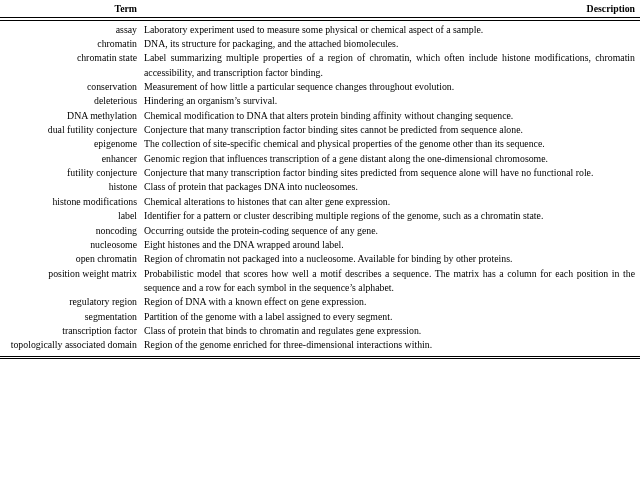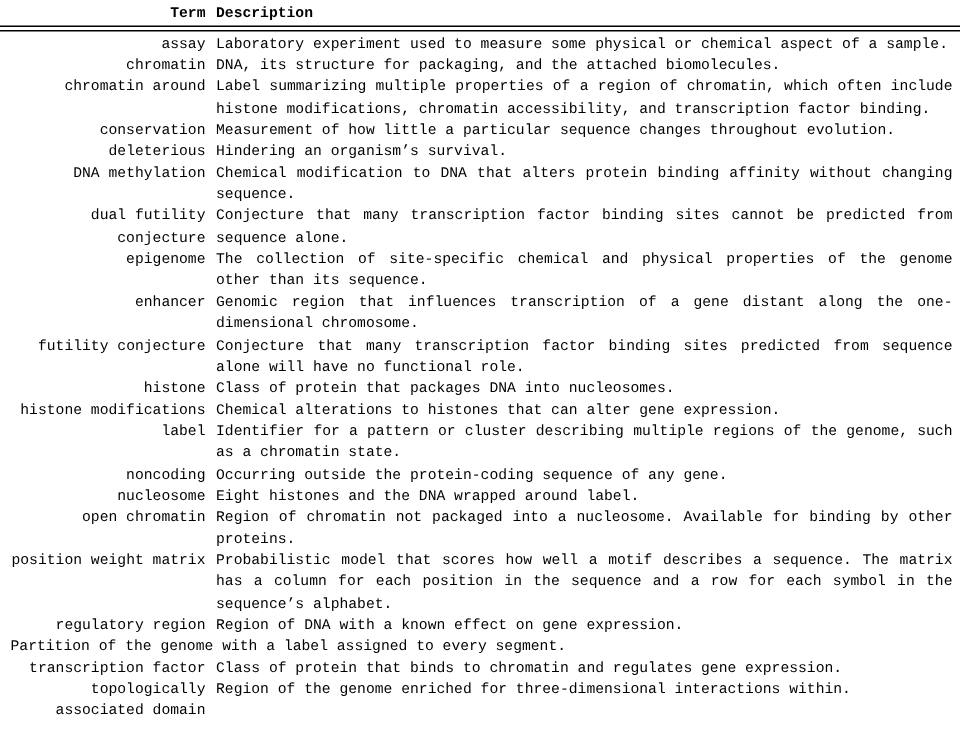--- a/index.html
+++ b/index.html
@@ -1,29 +1,29 @@
 <!DOCTYPE html>
 <html><head>
 <meta charset="utf-8">
 <style>
   html, body { margin: 0; padding: 0; background: #ffffff; }
   .page {
     width: 640px; height: 484px;
     position: relative; overflow: hidden;
     background: #ffffff; color: #000000;
-    font-family: Liberation Mono, monospace;
+    font-family: Liberation Serif, serif;
     font-size: 9.8px; line-height: 14.35px;
   }
   .tbl { padding-top: 1px; }
   .row { display: flex; }
   .term-col { flex: 0 0 137px; text-align: right; }
   .desc-col { flex: 1 1 auto; margin-left: 7px; margin-right: 5px; text-align: justify; }
   .hdr { line-height: 13px; padding-top: 1px; }
   .hdr .term-col { font-weight: bold; }
-  .hdr .desc-col { font-weight: bold; text-align: left; }
+  .hdr .desc-col { font-weight: bold; text-align: right; }
   .rule-double {
     height: 1.7px;
     border-top: 1.5px solid #000000;
     border-bottom: 1px solid #000000;
     margin: 2px 0 2px 0;
   }
   .rule-bottom { margin-top: 3px; }
   .caption {
     position: absolute; left: 0; top: 486px; width: 100%;
     text-align: center; font-size: 9.4px; line-height: 12px;
@@ -48,21 +48,21 @@
     <div class="desc-col">Laboratory experiment used to measure some physical or chemical aspect of a sample.</div>
   </div>
 
   <div class="row">
     <div class="term-col">chromatin</div>
     <div class="desc-col">DNA, its structure for packaging, and the attached biomolecules.</div>
   </div>
 
 
   <div class="row">
-    <div class="term-col">chromatin around</div>
+    <div class="term-col">chromatin state</div>
     <div class="desc-col">Label summarizing multiple properties of a region of chromatin, which often include histone modifications, chromatin accessibility, and transcription factor binding.</div>
   </div>
 
   <div class="row">
     <div class="term-col">conservation</div>
     <div class="desc-col">Measurement of how little a particular sequence changes throughout evolution.</div>
   </div>
 
   <div class="row">
     <div class="term-col">deleterious</div>
@@ -131,20 +131,21 @@
     <div class="term-col">position weight matrix</div>
     <div class="desc-col">Probabilistic model that scores how well a motif describes a sequence. The matrix has a column for each position in the sequence and a row for each symbol in the sequence’s alphabet.</div>
   </div>
 
   <div class="row">
     <div class="term-col">regulatory region</div>
     <div class="desc-col">Region of DNA with a known effect on gene expression.</div>
   </div>
 
   <div class="row">
+    <div class="term-col">segmentation</div>
     <div class="desc-col">Partition of the genome with a label assigned to every segment.</div>
   </div>
 
   <div class="row">
     <div class="term-col">transcription factor</div>
     <div class="desc-col">Class of protein that binds to chromatin and regulates gene expression.</div>
   </div>
 
   <div class="row">
     <div class="term-col">topologically associated domain</div>

